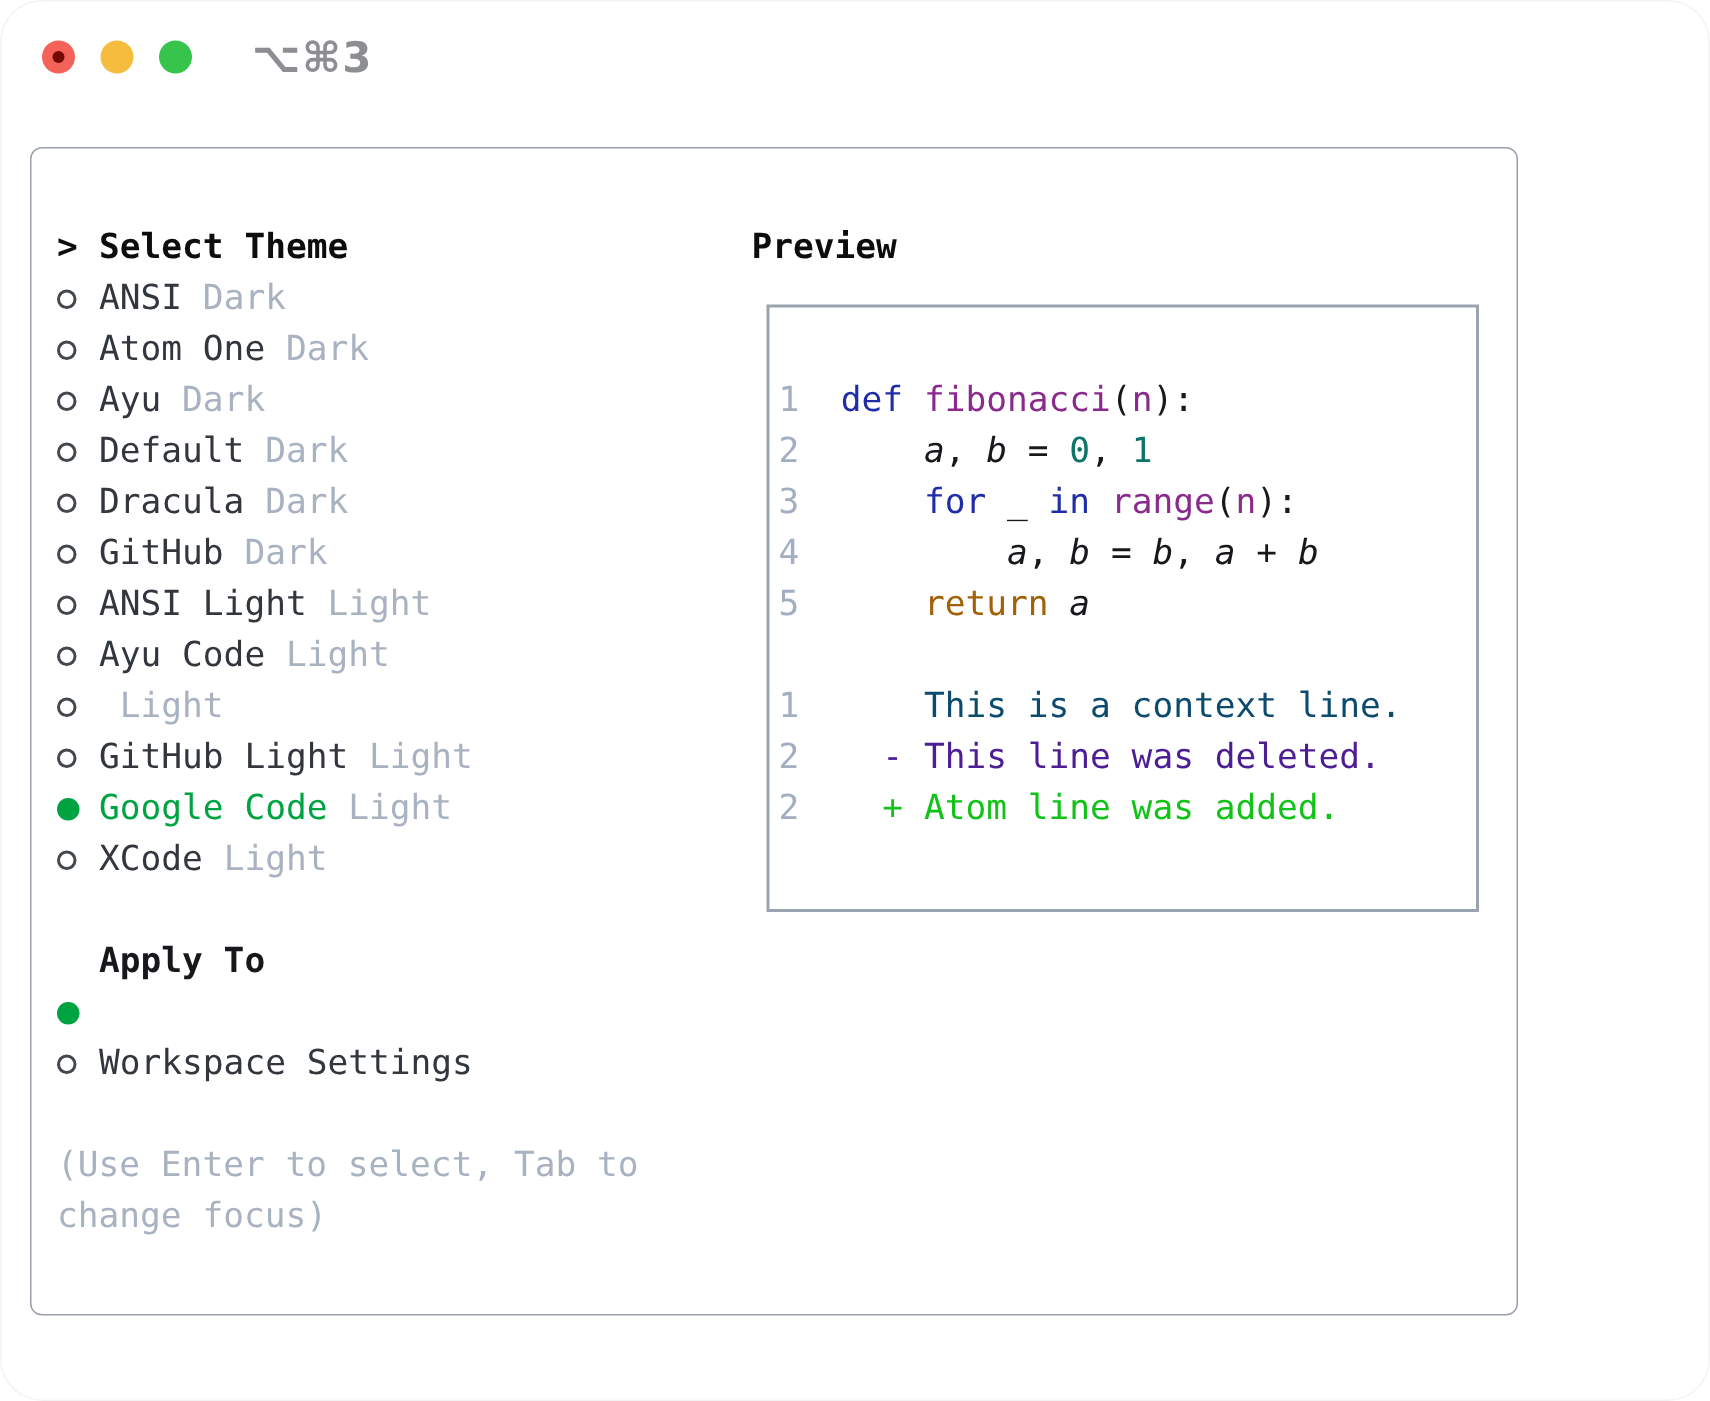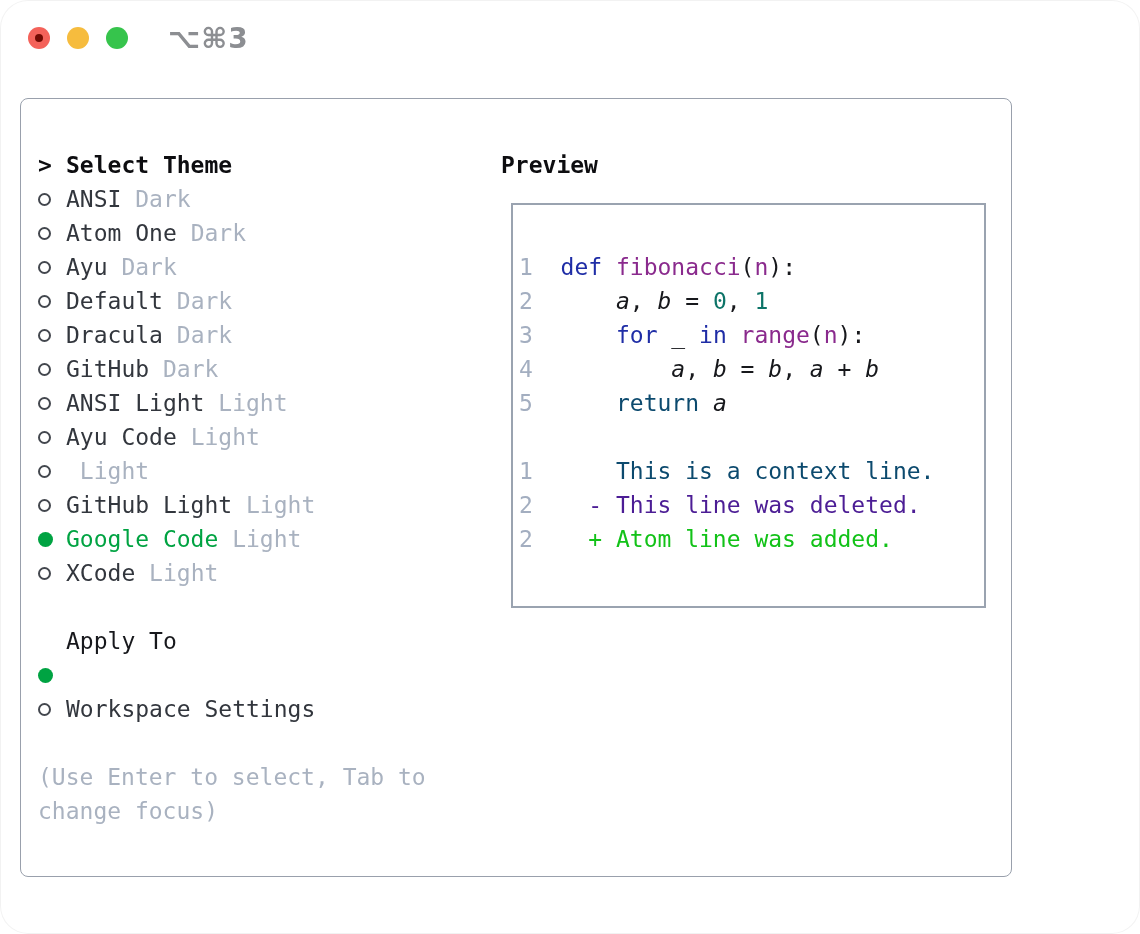--- a/index.html
+++ b/index.html
@@ -23,21 +23,21 @@
   .row{display:flex;align-items:center;height:34px;white-space:pre;}
   .marker{width:28px;flex:0 0 28px;display:flex;align-items:center;}
   .prompt{font-weight:bold;color:#0d0d10;}
   .hdr{font-weight:bold;color:#0d0d10;}
   .circle{width:13px;height:13px;border:2px solid #43474e;border-radius:50%;box-sizing:border-box;}
   .circle.filled{width:15px;height:15px;border:none;background:var(--sel-green);}
   .lbl{color:#32363d;white-space:pre;}
   .lbl.selected{color:var(--sel-green);}
   .variant{color:#a9b2c0;white-space:pre;}
   .spacer{height:34px;}
-  .apply-hdr{color:#17181c;}
+  .apply-hdr{color:#17181c;font-weight:bold;}
   .help{color:#a9b2c0;line-height:34px;white-space:pre-line;margin-top:0;}
   
   .preview-title{position:absolute;left:480px;top:49px;height:34px;display:flex;align-items:center;
                  font-size:23px;font-weight:bold;color:#0d0d10;}
   .preview-box{position:absolute;left:490px;top:104px;width:475px;height:405px;
                border:2px solid #9aa3b0;box-sizing:border-box;overflow:hidden;}
   .plines{position:absolute;left:6px;top:45px;}
   .pline{height:34px;display:flex;align-items:center;font-size:23px;white-space:pre;}
   .pline span{white-space:pre;}
   .pline .italic{font-style:italic;}
@@ -96,21 +96,21 @@
     </div>
 
     <div class="preview-title">Preview</div>
 
     <div class="preview-box">
       <div class="plines">
           <div class="pline"><span style="color: rgb(163, 174, 192);">1  </span><span style="color: rgb(31, 45, 166);">def</span><span style="color: rgb(23, 24, 28);"> </span><span style="color: rgb(138, 42, 141);">fibonacci</span><span style="color: rgb(23, 24, 28);">(</span><span style="color: rgb(138, 42, 141);">n</span><span style="color: rgb(23, 24, 28);">):</span></div>
           <div class="pline"><span style="color: rgb(163, 174, 192);">2  </span><span style="color: rgb(23, 24, 28);">    </span><span class="italic" style="color: rgb(23, 24, 28);">a</span><span style="color: rgb(23, 24, 28);">, </span><span class="italic" style="color: rgb(23, 24, 28);">b</span><span style="color: rgb(23, 24, 28);"> = </span><span style="color: rgb(13, 116, 104);">0</span><span style="color: rgb(23, 24, 28);">, </span><span style="color: rgb(13, 116, 104);">1</span></div>
           <div class="pline"><span style="color: rgb(163, 174, 192);">3  </span><span style="color: rgb(23, 24, 28);">    </span><span style="color: rgb(31, 45, 166);">for</span><span style="color: rgb(23, 24, 28);"> _ </span><span style="color: rgb(31, 45, 166);">in</span><span style="color: rgb(23, 24, 28);"> </span><span style="color: rgb(138, 42, 141);">range</span><span style="color: rgb(23, 24, 28);">(</span><span style="color: rgb(138, 42, 141);">n</span><span style="color: rgb(23, 24, 28);">):</span></div>
           <div class="pline"><span style="color: rgb(163, 174, 192);">4  </span><span style="color: rgb(23, 24, 28);">        </span><span class="italic" style="color: rgb(23, 24, 28);">a</span><span style="color: rgb(23, 24, 28);">, </span><span class="italic" style="color: rgb(23, 24, 28);">b</span><span style="color: rgb(23, 24, 28);"> = </span><span class="italic" style="color: rgb(23, 24, 28);">b</span><span style="color: rgb(23, 24, 28);">, </span><span class="italic" style="color: rgb(23, 24, 28);">a</span><span style="color: rgb(23, 24, 28);"> + </span><span class="italic" style="color: rgb(23, 24, 28);">b</span></div>
-          <div class="pline"><span style="color: rgb(163, 174, 192);">5  </span><span style="color: rgb(23, 24, 28);">    </span><span style="color: #0c4a6e;">return</span><span style="color: rgb(23, 24, 28);"> </span><span class="italic" style="color: rgb(23, 24, 28);">a</span></div>
+          <div class="pline"><span style="color: rgb(163, 174, 192);">5  </span><span style="color: rgb(23, 24, 28);">    </span><span style="color: #a16207;">return</span><span style="color: rgb(23, 24, 28);"> </span><span class="italic" style="color: rgb(23, 24, 28);">a</span></div>
           <div class="pline"></div>
           <div class="pline"><span style="color: rgb(163, 174, 192);">1  </span><span style="color: #0c4a6e;">    This is a context line.</span></div>
           <div class="pline"><span style="color: rgb(163, 174, 192);">2  </span><span style="color: #4c1d95;">  - This line was deleted.</span></div>
           <div class="pline"><span style="color: rgb(163, 174, 192);">2  </span><span style="color: rgb(18, 194, 24);">  + Atom line was added.</span></div>
         </div>
     </div>
 
   </div>
 </div>
 

